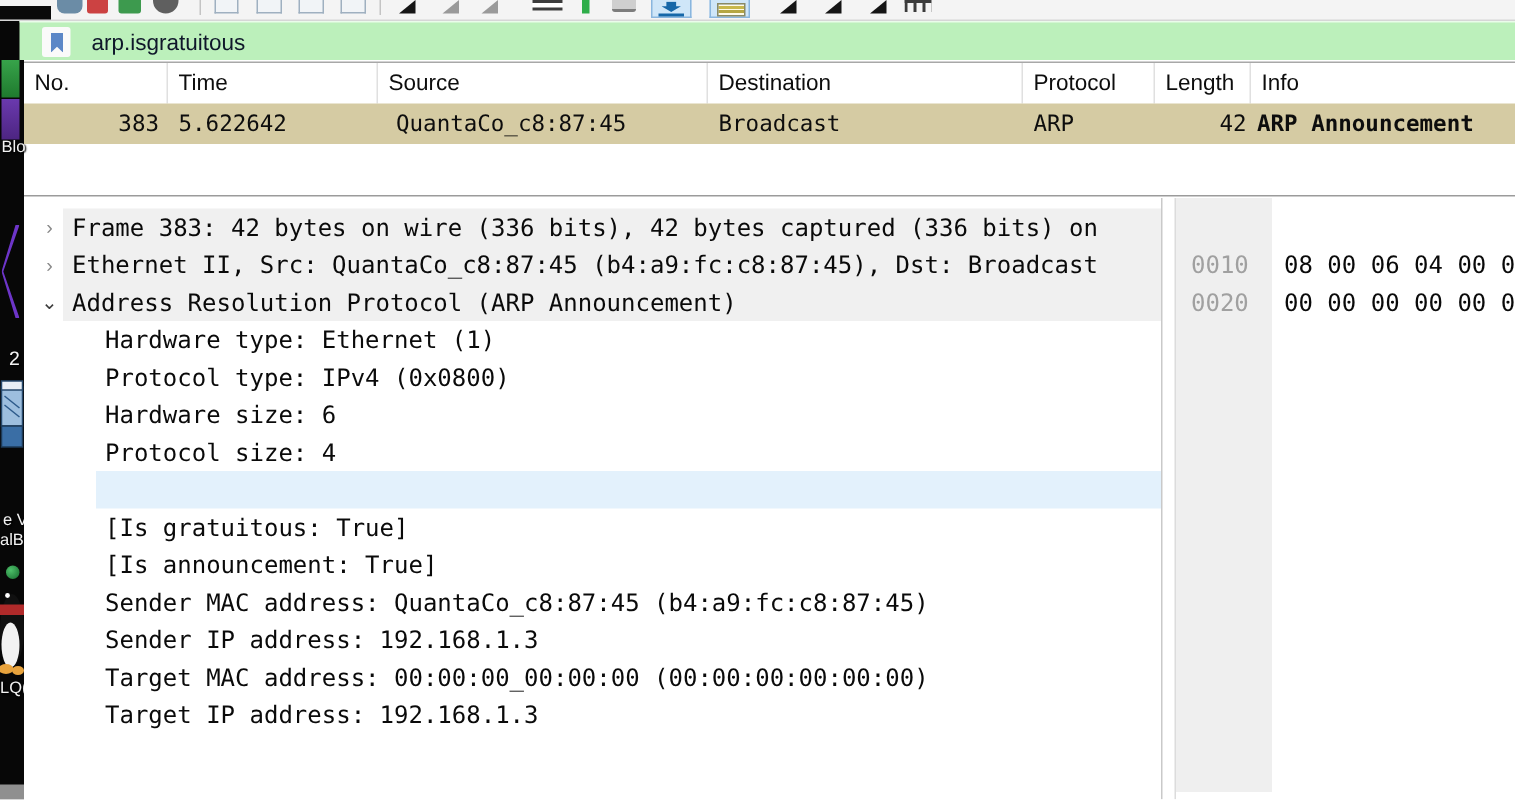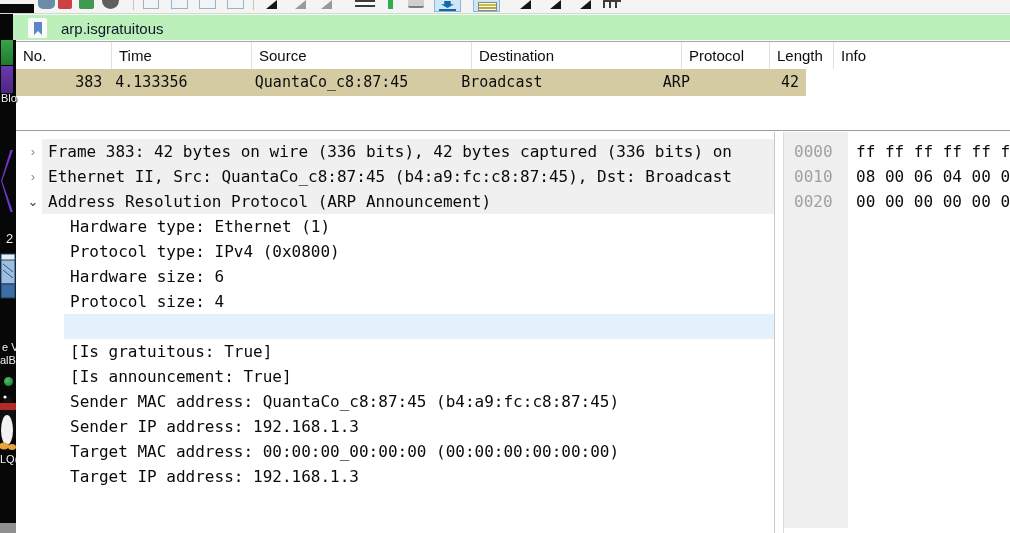--- a/index.html
+++ b/index.html
@@ -53,21 +53,21 @@
     clip-path:polygon(0 0,100% 0,100% 100%,50% 70%,0 100%);}
   #filter-input{position:absolute;left:40px;top:0;width:600px;height:26px;border:none;outline:none;
     background:transparent;font-family:"Liberation Sans",sans-serif;font-size:15px;color:#0f172a;padding:0 0 0 8px;}
   
   #pl-topline{position:absolute;left:16px;top:41px;width:994px;height:1px;background:#a8a8a8;}
   #packet-header{position:absolute;left:16px;top:42px;width:890px;height:27px;background:#ffffff;
     display:flex;font-size:15px;color:#0d0d0d;}
   .ph-cell{height:27px;line-height:27px;box-sizing:border-box;border-right:1px solid #e0e0e0;
     padding-left:7px;overflow:hidden;white-space:nowrap;}
   .ph-cell:last-child{border-right:none;}
-  #packet-row{position:absolute;left:16px;top:69px;width:790px;height:27px;
+  #packet-row{position:absolute;left:16px;top:69px;width:994px;height:27px;
     background:var(--selected-row-tan,#d5cba3);display:flex;
     font-family:"DejaVu Sans Mono","Liberation Mono",monospace;font-size:15px;color:#0d0d0d;}
   .pr-cell{height:27px;line-height:27px;box-sizing:border-box;padding-left:7px;
     overflow:hidden;white-space:nowrap;}
   .pr-right{text-align:right;padding-right:6px;padding-left:0;}
   
   .col-no{width:96px;}.col-time{width:140px;}.col-source{width:220px;}
   .col-dest{width:210px;}.col-proto{width:88px;}.col-len{width:64px;}.col-info{width:176px;flex:1;}
   
   #hsplit{position:absolute;left:16px;top:130px;width:994px;height:1px;background:var(--splitter-gray,#9b9b9b);}
@@ -169,21 +169,21 @@
     <div class="ph-cell col-no">No.</div>
     <div class="ph-cell col-time">Time</div>
     <div class="ph-cell col-source">Source</div>
     <div class="ph-cell col-dest">Destination</div>
     <div class="ph-cell col-proto">Protocol</div>
     <div class="ph-cell col-len">Length</div>
     <div class="ph-cell col-info">Info</div>
   </div>
   <div id="packet-row">
     <div class="pr-cell pr-right col-no">383</div>
-    <div class="pr-cell col-time">4.133356</div>
+    <div class="pr-cell col-time">5.622642</div>
     <div class="pr-cell col-source" style="padding-left:12px;">QuantaCo_c8:87:45</div>
     <div class="pr-cell col-dest">Broadcast</div>
     <div class="pr-cell col-proto">ARP</div>
     <div class="pr-cell pr-right col-len" style="padding-right:3px;">42</div>
     <div class="pr-cell col-info" style="padding-left:4px;font-weight:bold;">ARP Announcement</div>
   </div>
 
   <div id="hsplit"></div>
 
   <div id="detail-pane">
@@ -229,24 +229,20 @@
     <div class="d-row" style="top:307px;">
       <span class="d-text-child">Target MAC address: 00:00:00_00:00:00 (00:00:00:00:00:00)</span>
     </div>
     <div class="d-row" style="top:332px;">
       <span class="d-text-child">Target IP address: 192.168.1.3</span>
     </div>
   </div>
 
   <div id="hex-pane">
     <div id="hex-offset-col"></div>
-    <div class="hx-row" style="top:7px;">
-      <span class="hx-offset">0000</span>
-      <span class="hx-bytes">ff ff ff ff ff f</span>
-    </div>
     <div class="hx-row" style="top:32px;">
       <span class="hx-offset">0010</span>
       <span class="hx-bytes">08 00 06 04 00 0</span>
     </div>
     <div class="hx-row" style="top:57px;">
       <span class="hx-offset">0020</span>
       <span class="hx-bytes">00 00 00 00 00 0</span>
     </div>
   </div>
 

